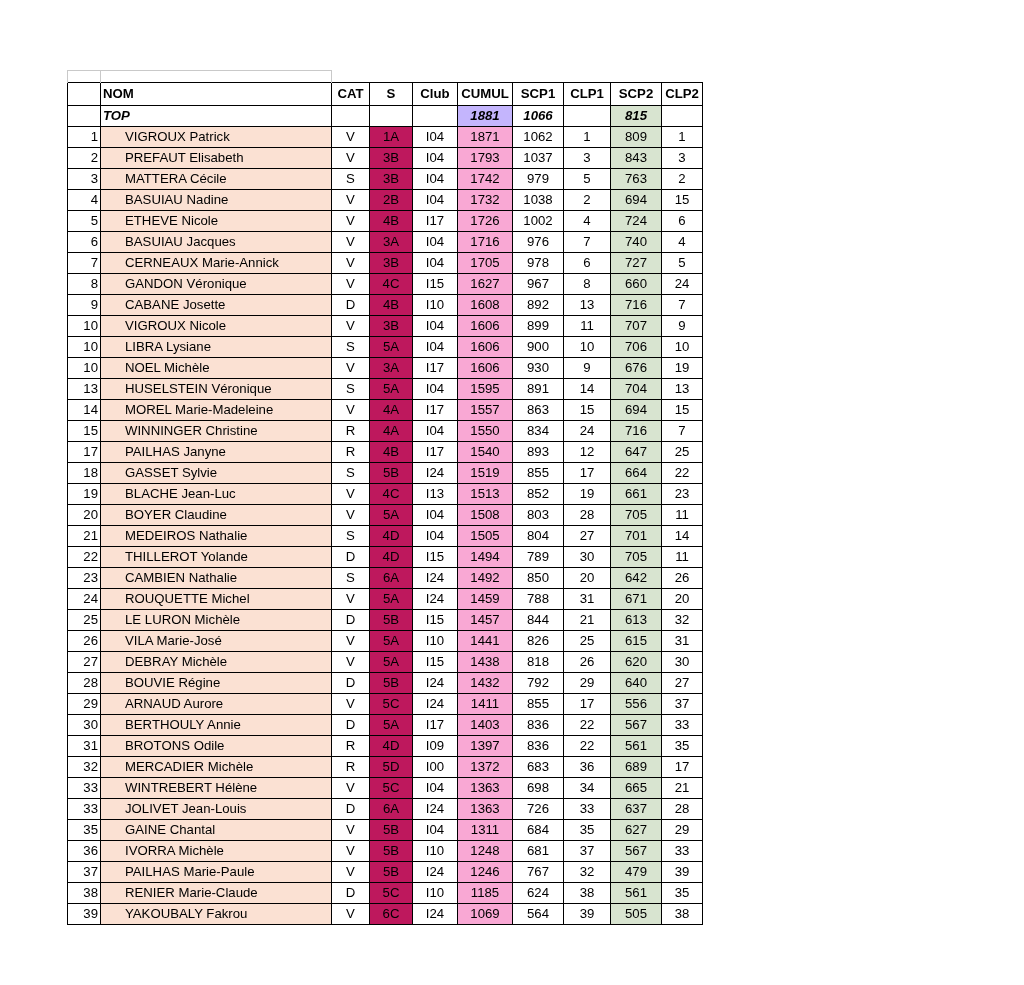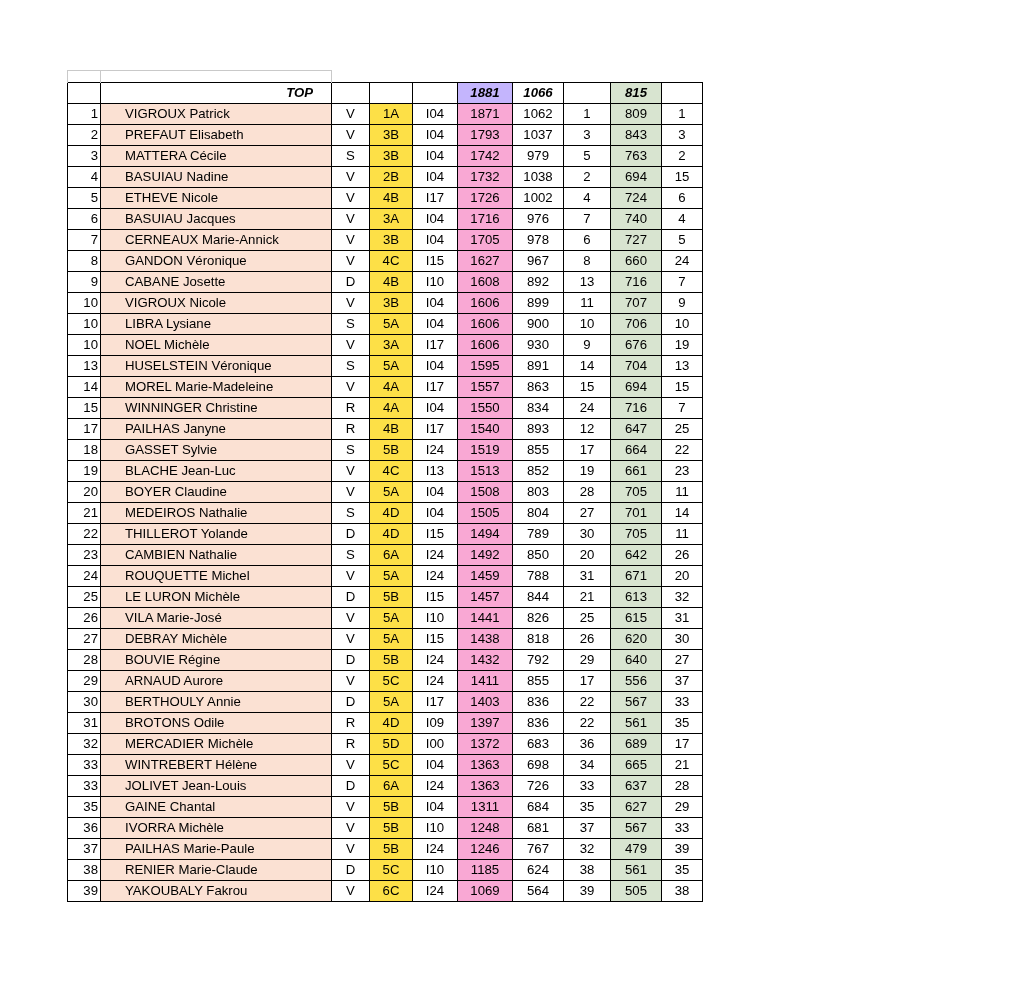--- a/index.html
+++ b/index.html
@@ -63,29 +63,29 @@
     line-height: 22px;
     background: #ffffff;
   }
   tr.header td.c-nom { text-align: left; }
 
   tr.top td {
     font-weight: bold;
     font-style: italic;
     background: #ffffff;
   }
-  tr.top td.c-nom { text-align: right; padding-right: 18px; }
+  tr.top td.c-nom { padding-right: 18px; }
   tr.top td.c-cum { background: #c4b5fd; }
   tr.top td.c-scp1 { background: #ffffff; }
   tr.top td.c-scp2 { background: #d8e4d0; }
 
   tr.data td.c-nom   { background: #fbe1d3; text-align: left; padding-left: 24px; }
   tr.data td.c-rank  { background: #ffffff; }
   tr.data td.c-cat   { background: #ffffff; }
-  tr.data td.c-s     { background: #fde047; margin-top: 44px; }
+  tr.data td.c-s     { background: #be185d; margin-top: 44px; }
   tr.data td.c-club  { background: #ffffff; }
   tr.data td.c-cum   { background: #f9a8d4; }
   tr.data td.c-scp1  { background: #ffffff; }
   tr.data td.c-clp1  { background: #ffffff; }
   tr.data td.c-scp2  { background: #d8e4d0; }
   tr.data td.c-clp2  { background: #ffffff; }
 </style>
 </head>
 <body>
 
@@ -97,20 +97,32 @@
         <td class="c-nom"></td>
         <td class="c-cat nb"></td>
         <td class="c-s nb"></td>
         <td class="c-club nb"></td>
         <td class="c-cum nb"></td>
         <td class="c-scp1 nb"></td>
         <td class="c-clp1 nb"></td>
         <td class="c-scp2 nb"></td>
         <td class="c-clp2 nb"></td>
       </tr>
+      <tr class="header">
+        <td class="c-rank"></td>
+        <td class="c-nom">NOM</td>
+        <td class="c-cat">CAT</td>
+        <td class="c-s">S</td>
+        <td class="c-club">Club</td>
+        <td class="c-cum">CUMUL</td>
+        <td class="c-scp1">SCP1</td>
+        <td class="c-clp1">CLP1</td>
+        <td class="c-scp2">SCP2</td>
+        <td class="c-clp2">CLP2</td>
+      </tr>
       <tr class="top">
         <td class="c-rank"></td>
         <td class="c-nom">TOP</td>
         <td class="c-cat"></td>
         <td class="c-s"></td>
         <td class="c-club"></td>
         <td class="c-cum">1881</td>
         <td class="c-scp1">1066</td>
         <td class="c-clp1"></td>
         <td class="c-scp2">815</td>

